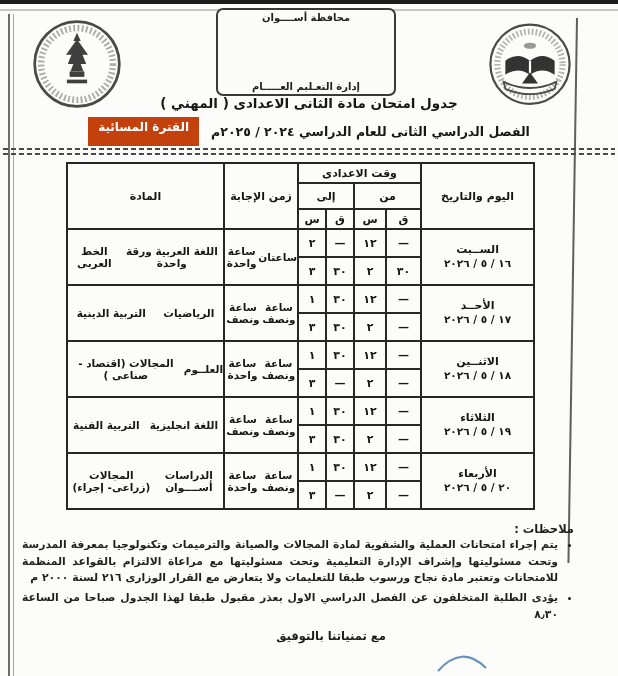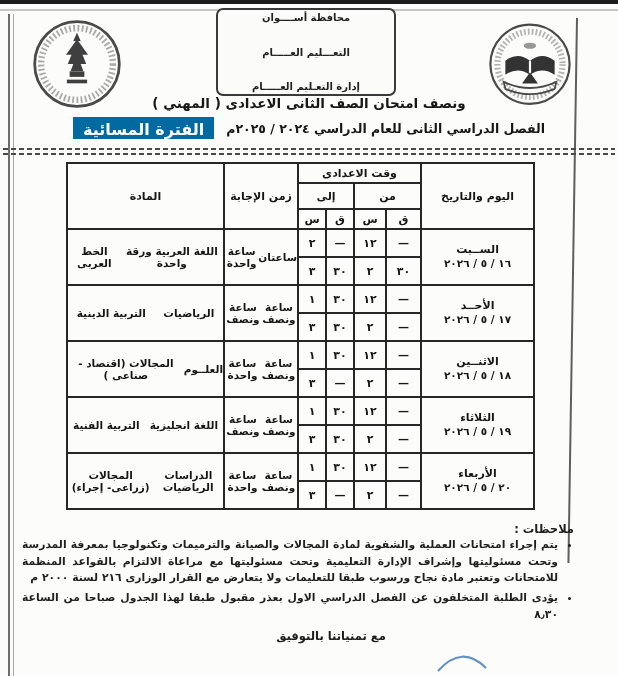--- a/index.html
+++ b/index.html
@@ -22,21 +22,21 @@
   .dept-box{
     position:absolute;left:216px;top:8px;width:176px;height:84px;
     border:2px solid #3a3a3a;border-radius:7px;background:#fbfbf9;
     display:flex;flex-direction:column;justify-content:space-between;
     text-align:center;font-size:10px;line-height:1.5;color:#222;
   }
   .exam-title{position:absolute;top:95px;left:0;right:0;text-align:center;font-size:13.5px;color:#171717;}
   .subtitle-row{position:absolute;top:117px;left:0;right:0;display:flex;justify-content:center;
     align-items:center;gap:12px;direction:rtl;}
   .term-line{font-size:12.5px;color:#171717;}
-  .period-badge{background:#0369a1;color:#ffffff;font-size:16px;padding:3px 10px 0;}
+  .period-badge{background:#c2410c;color:#ffffff;font-size:12px;padding:3px 10px 12px;}
   .sep{position:absolute;top:148px;left:3px;right:3px;height:8px;
     background-image:
       repeating-linear-gradient(90deg,#4a4a4a 0 5px,rgba(0,0,0,0) 5px 8px),
       repeating-linear-gradient(90deg,#4a4a4a 0 5px,rgba(0,0,0,0) 5px 8px);
     background-size:100% 2px,100% 2px;background-position:0 0,0 5px;background-repeat:no-repeat;}
   
   .sched{position:absolute;top:162px;left:66px;width:467px;border-collapse:collapse;
     table-layout:fixed;direction:rtl;}
   .sched th,.sched td{border:2px solid #272727;text-align:center;vertical-align:middle;
     padding:0;font-weight:bold;color:#161616;background:#fcfcfa;}
@@ -90,25 +90,24 @@
       <ellipse cx="50" cy="27" rx="7" ry="3.5" fill="#555" opacity="0.6"></ellipse>
       <path d="M22 44 Q36 33 50 44 Q64 33 78 44 L78 60 Q64 50 50 60 Q36 50 22 60 Z" fill="#333333"></path>
       <path d="M50 44 L50 60" stroke="#fbfbf9" stroke-width="2.5"></path>
       <polygon points="50,57 41,70 59,70" fill="#333333"></polygon>
       <path d="M20 68 Q50 82 80 68 L78 76 Q50 88 22 76 Z" fill="none" stroke="#4a4a4a" stroke-width="2"></path>
     </svg>
   </div>
 
   <div class="dept-box">
     <div>محافظة أســــوان</div>
-    <div>التعـــليم العـــــام</div>
     <div>إدارة التعـليم العـــــام</div>
   </div>
 
-  <div class="exam-title">ونصف امتحان الصف الثانى الاعدادى ( المهني )</div>
+  <div class="exam-title">جدول امتحان مادة الثانى الاعدادى ( المهني )</div>
 
   <div class="subtitle-row">
     <span class="term-line">الفصل الدراسي الثانى  للعام الدراسي ٢٠٢٤ / ٢٠٢٥م</span>
     <span class="period-badge">الفترة المسائية</span>
   </div>
 
   <div class="sep"></div>
 
   <table class="sched" dir="rtl">
     <colgroup>
@@ -266,21 +265,21 @@
         <td>٣٠</td>
         <td>١</td>
         <td rowspan="2">
           <div class="stack">
             <div>ساعة ونصف</div>
             <div>ساعة واحدة</div>
           </div>
         </td>
         <td rowspan="2">
           <div class="stack">
-            <div>الدراسات الرياضيات</div>
+            <div>الدراسات أســــوان</div>
             <div>المجالات (زراعى- إجراء)</div>
           </div>
         </td>
       </tr>
       <tr>
         <td>—</td>
         <td>٢</td>
         <td>—</td>
         <td>٣</td>
       </tr>

